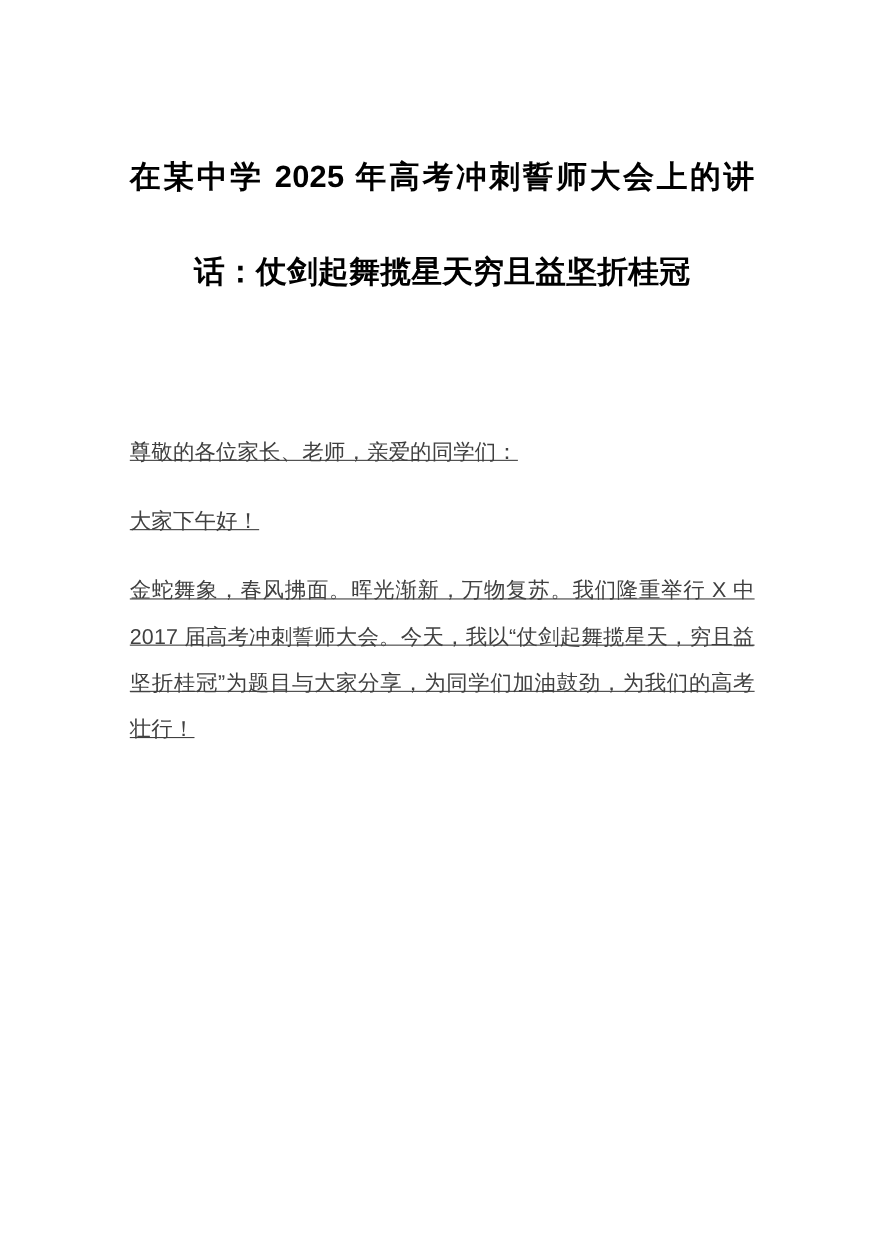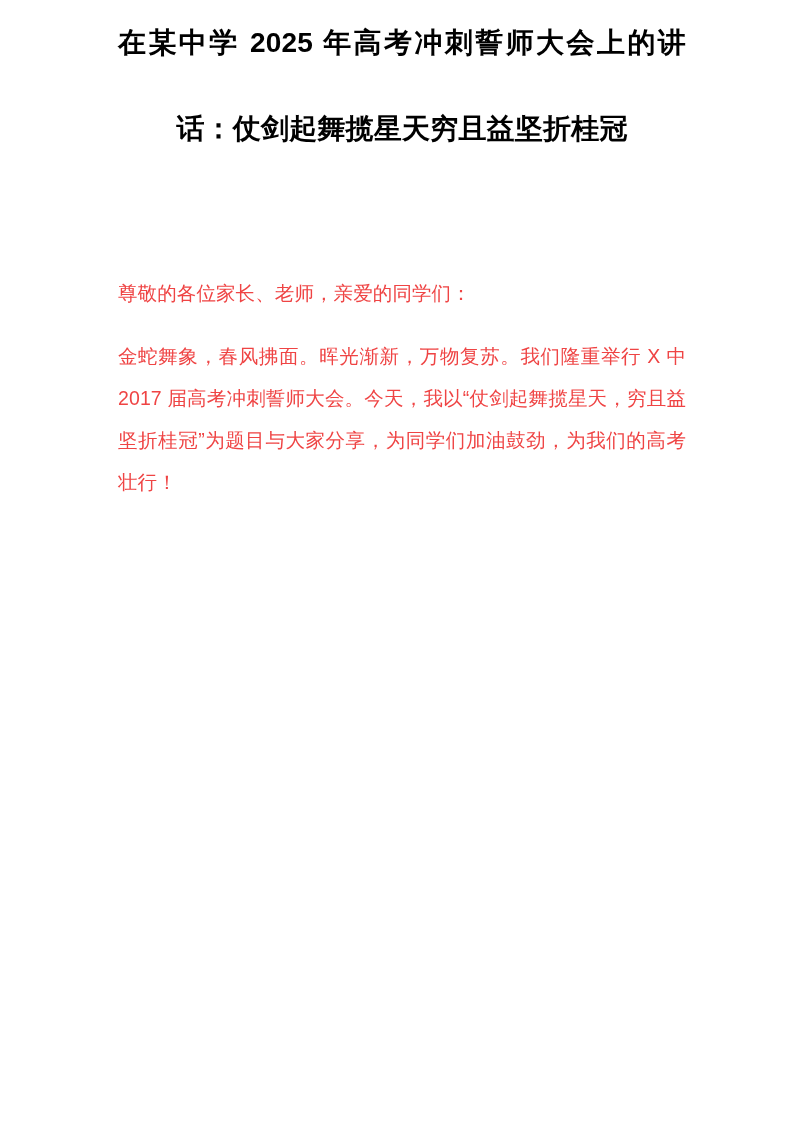--- a/index.html
+++ b/index.html
@@ -46,41 +46,43 @@
     word-break: break-all;
   }
 
   .doc-title .title-line {
     display: block;
   }
 
   .doc-title .title-line-1 {
     text-align: justify;
     text-align-last: justify;
+    padding-top: 118px;
   }
 
   .doc-title .title-line-2 {
     text-align: right;
   }
 
   
   .body-block {
     margin-top: 100px;
   }
 
   p.para {
     margin: 0 0 21px 0;
     padding: 0;
     font-size: 19.5px;
     line-height: 42px;
-    color: #ef4444;
+    color: #404040;
     text-align: justify;
     text-align-last: left;
     word-break: break-all;
     letter-spacing: 0.1px;
+    text-decoration: underline;
   }
 
   p.para.first {
     margin-bottom: 21px;
   }
 
   p.para.last {
     margin-bottom: 0;
   }
 </style>
@@ -91,19 +93,20 @@
   <div class="content">
 
     <h1 class="doc-title">
       <span class="title-line title-line-1">在某中学 2025 年高考冲刺誓师大会上的讲</span>
       <span class="title-line title-line-2">话：仗剑起舞揽星天穷且益坚折桂冠</span>
     </h1>
 
     <div class="body-block">
       <p class="para first">尊敬的各位家长、老师，亲爱的同学们：</p>
 
+      <p class="para">大家下午好！</p>
 
       <p class="para">金蛇舞象，春风拂面。晖光渐新，万物复苏。我们隆重举行 X 中 2017 届高考冲刺誓师大会。今天，我以“仗剑起舞揽星天，穷且益坚折桂冠”为题目与大家分享，为同学们加油鼓劲，为我们的高考壮行！</p>
 
     </div>
 
   </div>
 </div>
 
 </body></html>

